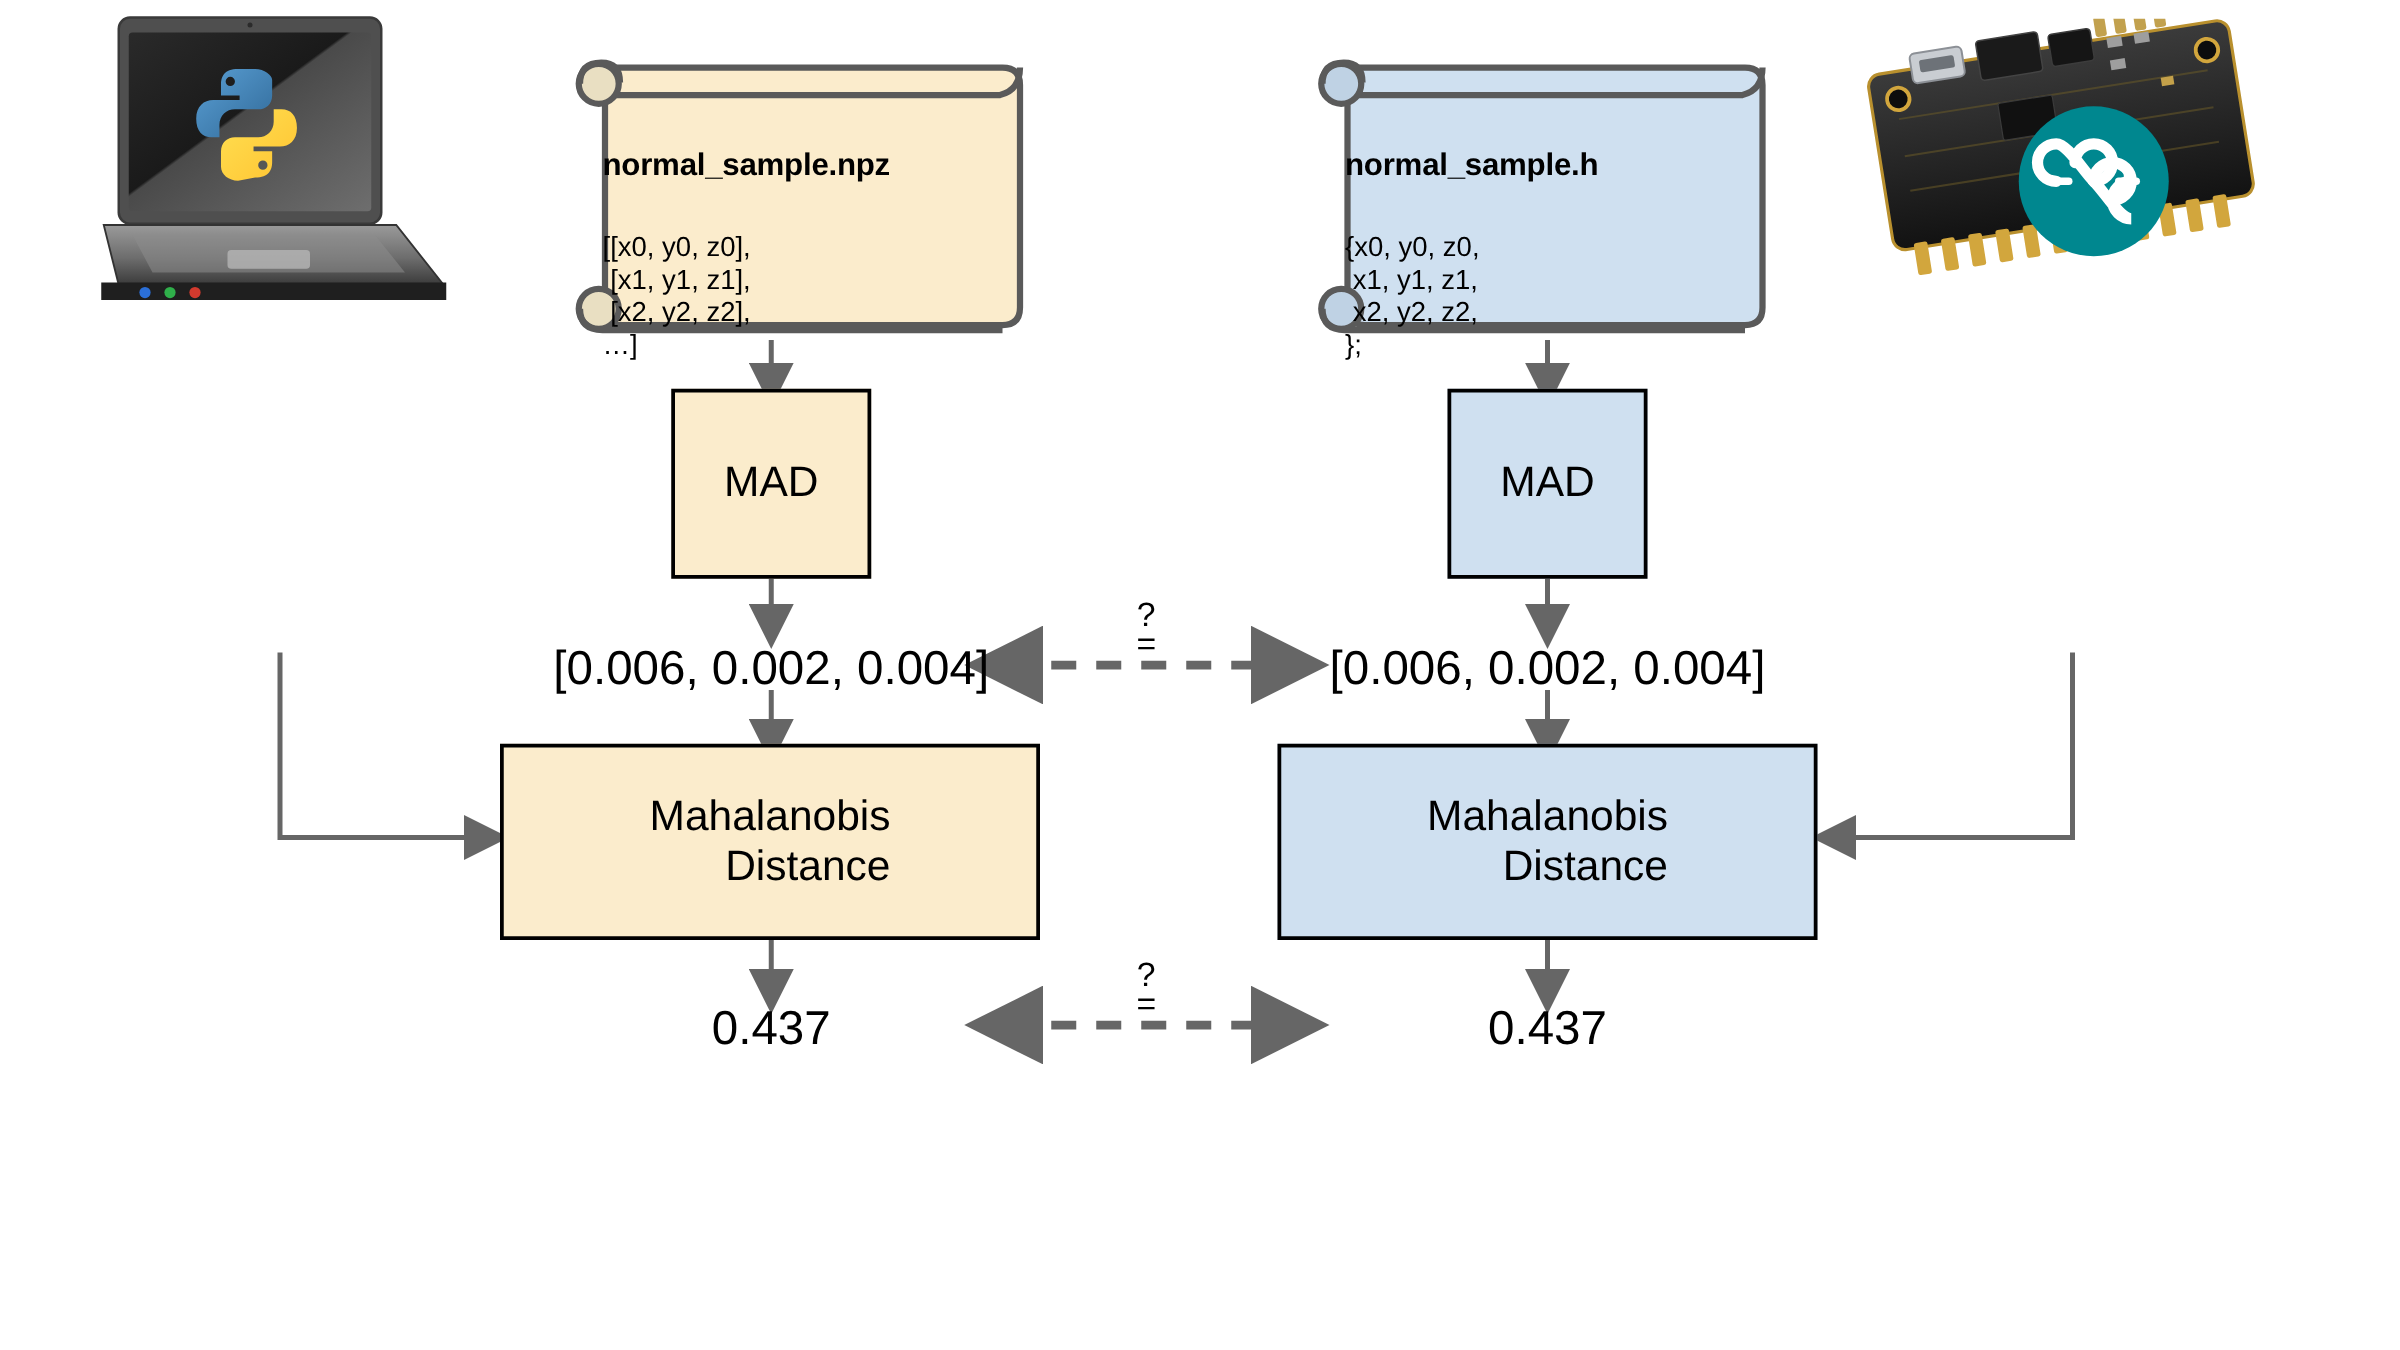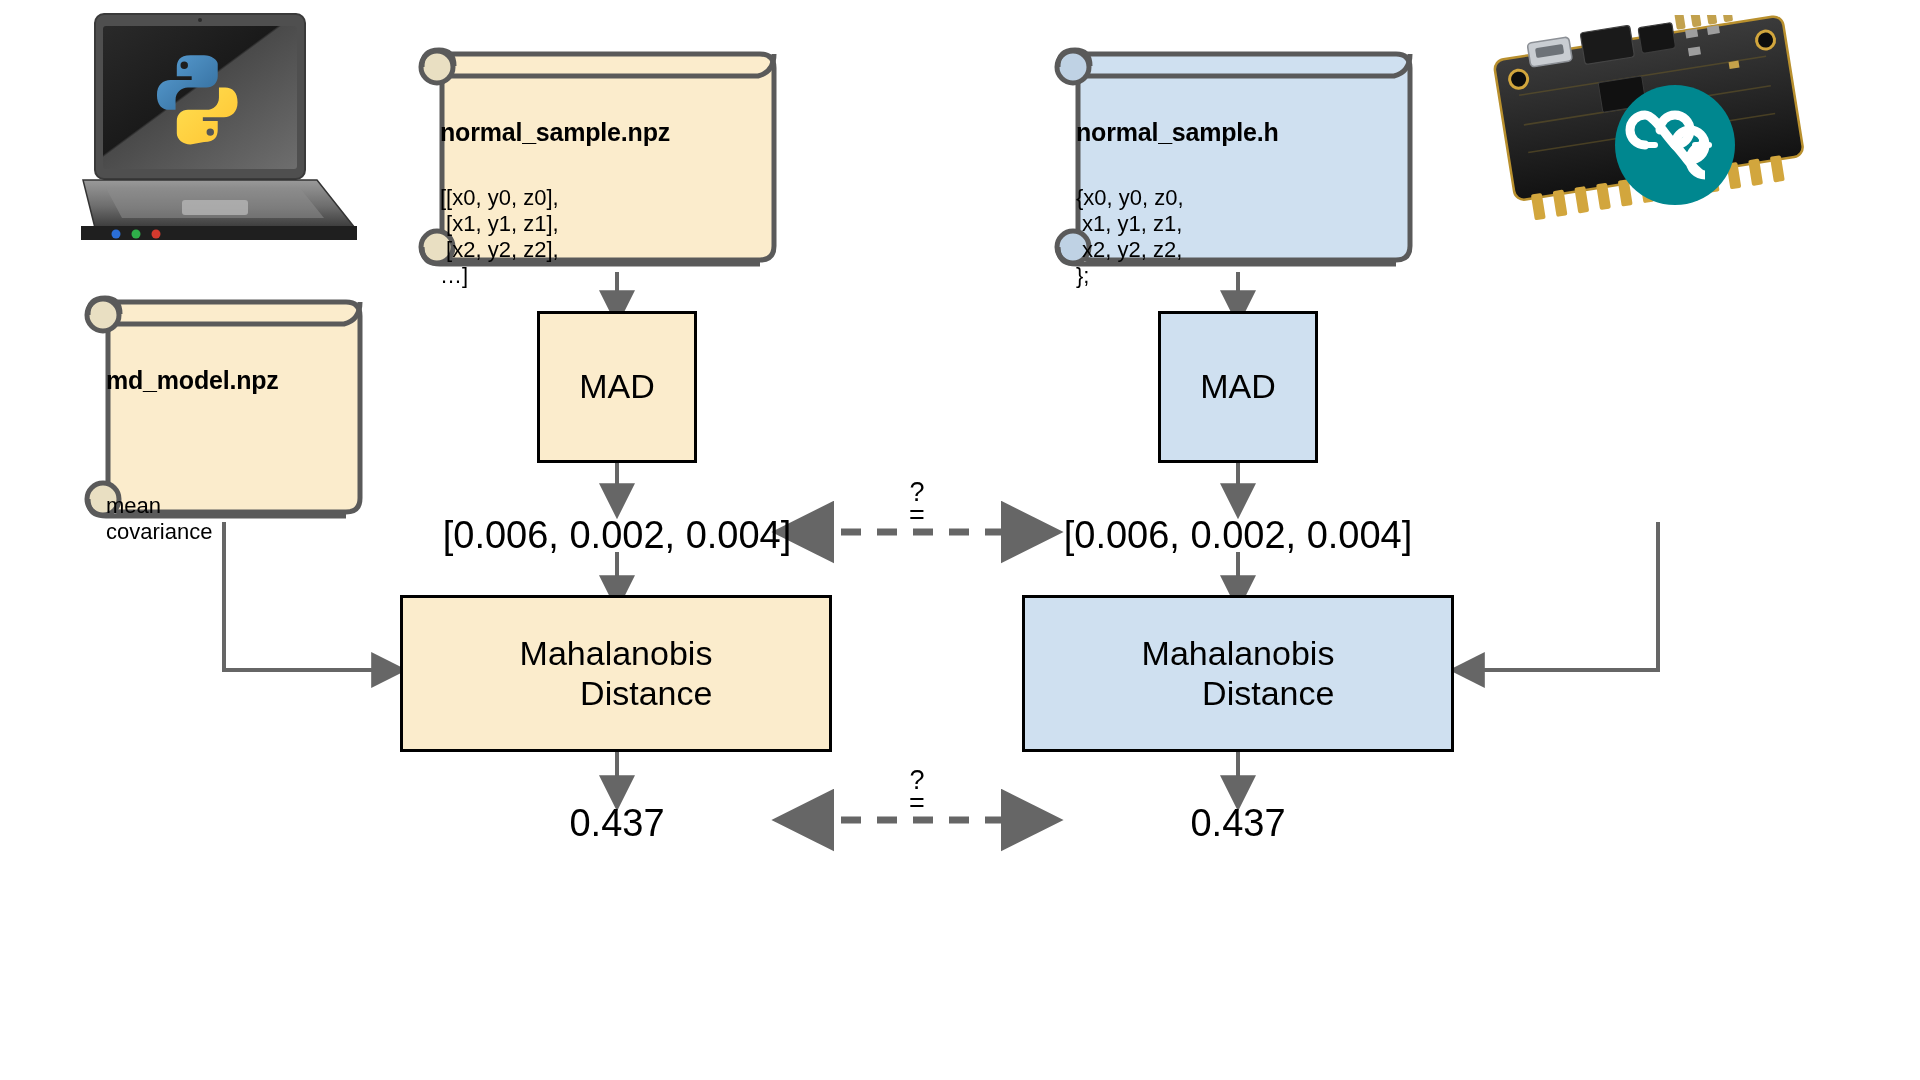--- a/index.html
+++ b/index.html
@@ -244,21 +244,21 @@
         </g>
         <g stroke="#ffffff" stroke-width="6" stroke-linecap="round">
           <path d="M26,60 L40,60"></path>
           <path d="M80,60 L94,60"></path>
           <path d="M87,53 L87,67"></path>
         </g>
       </g>
     </svg>
   </div>
 
-  <div class="note" style="left:412px; top:42px; width:370px; height:230px;text-decoration:underline;">
+  <div class="note" style="left:454px; top:42px; width:370px; height:230px;text-decoration:underline;">
     <svg class="note-svg" viewBox="0 0 370 230" preserveAspectRatio="none" xmlns="http://www.w3.org/2000/svg">
       <path d="M30,12 L348,12 Q362,12 362,26 L362,204 Q362,218 348,218 L44,218 Q30,218 30,204 Z" fill="#fbeccc" stroke="#5a5a5a" stroke-width="5"></path>
       <path d="M30,12 L30,38" stroke="#5a5a5a" stroke-width="5" fill="none"></path>
       <path d="M362,12 Q362,30 346,34 L30,34" stroke="#5a5a5a" stroke-width="5" fill="none"></path>
       <ellipse cx="25" cy="25" rx="16" ry="16" fill="#e9dfc2" stroke="#5a5a5a" stroke-width="5"></ellipse>
       <path d="M10,25 Q10,8 27,8 Q42,8 42,24" fill="none" stroke="#5a5a5a" stroke-width="5"></path>
       <ellipse cx="25" cy="205" rx="16" ry="16" fill="#e9dfc2" stroke="#5a5a5a" stroke-width="5"></ellipse>
       <path d="M10,205 Q10,222 28,222 L348,222" fill="none" stroke="#5a5a5a" stroke-width="5"></path>
     </svg>
     <div class="note-body" style="padding-left:28px; padding-top:38px;">
@@ -282,37 +282,20 @@
     </svg>
     <div class="note-body" style="padding-left:28px; padding-top:38px;">
       <span class="note-title">normal_sample.h</span>
       <span class="note-lines">{x0, y0, z0,
  x1, y1, z1,
  x2, y2, z2,
 };</span>
     </div>
   </div>
 
-  <div class="note" style="left:78px; top:290px; width:290px; height:235px;">
-    <svg class="note-svg" viewBox="0 0 290 235" preserveAspectRatio="none" xmlns="http://www.w3.org/2000/svg">
-      <path d="M30,12 L268,12 Q282,12 282,26 L282,208 Q282,222 268,222 L44,222 Q30,222 30,208 Z" fill="#fbeccc" stroke="#5a5a5a" stroke-width="5"></path>
-      <path d="M30,12 L30,38" stroke="#5a5a5a" stroke-width="5" fill="none"></path>
-      <path d="M282,12 Q282,30 266,34 L30,34" stroke="#5a5a5a" stroke-width="5" fill="none"></path>
-      <ellipse cx="25" cy="25" rx="16" ry="16" fill="#e9dfc2" stroke="#5a5a5a" stroke-width="5"></ellipse>
-      <path d="M10,25 Q10,8 27,8 Q42,8 42,24" fill="none" stroke="#5a5a5a" stroke-width="5"></path>
-      <ellipse cx="25" cy="209" rx="16" ry="16" fill="#e9dfc2" stroke="#5a5a5a" stroke-width="5"></ellipse>
-      <path d="M10,209 Q10,226 28,226 L268,226" fill="none" stroke="#5a5a5a" stroke-width="5"></path>
-    </svg>
-    <div class="note-body" style="padding-left:28px; padding-top:38px;">
-      <span class="note-title">md_model.npz</span>
-      <span class="note-gap"></span>
-      <span class="note-lines">mean
-covariance</span>
-    </div>
-  </div>
 
 
   <div class="pbox yellow" style="left:537px; top:311px; width:160px; height:152px;">MAD</div>
 
   <div class="pbox blue" style="left:1158px; top:311px; width:160px; height:152px;">MAD</div>
 
   <div class="vlabel" style="left:367px; top:514px; width:500px;">[0.006, 0.002, 0.004]</div>
 
   <div class="vlabel" style="left:988px; top:514px; width:500px;">[0.006, 0.002, 0.004]</div>
 

